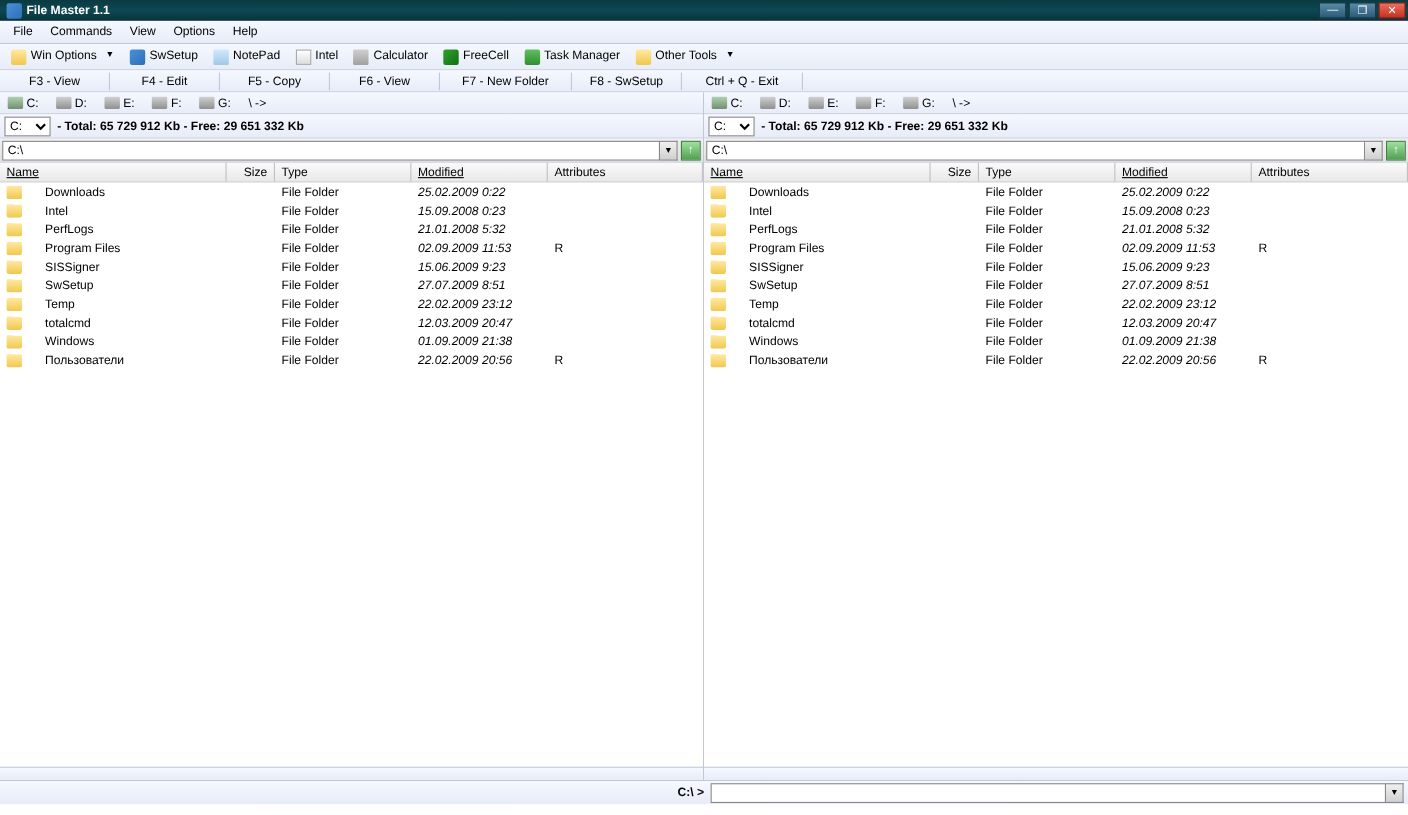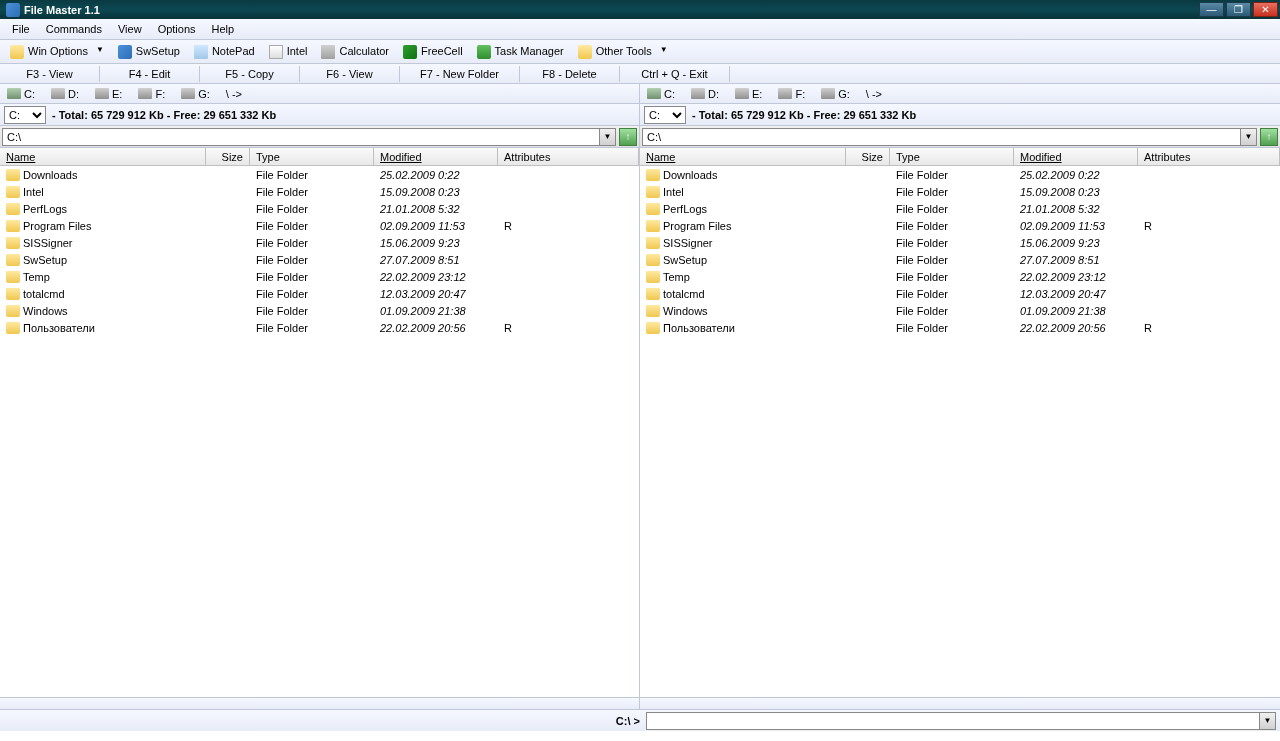--- a/index.html
+++ b/index.html
@@ -54,21 +54,21 @@
 .file-header .col { border-right: 1px solid #c0c0c0; padding: 2px 6px; display: flex; align-items: center; }
 .col-name { flex: 0 0 206px; text-decoration: underline; }
 .col-size { flex: 0 0 44px; justify-content: flex-end; }
 .col-type { flex: 0 0 124px; }
 .col-mod { flex: 0 0 124px; text-decoration: underline; }
 .col-attr { flex: 1; }
 
 .file-list { flex: 1; overflow: auto; background: #fff; }
 .file-row { height: 17px; display: flex; align-items: center; }
 .file-row .cell { padding: 0 6px; overflow: hidden; white-space: nowrap; }
-.cell-name { flex: 0 0 206px; display: flex; align-items: center; gap: 3px; }
+.cell-name { flex: 0 0 206px; display: flex; align-items: center; gap: 21px; }
 .cell-size { flex: 0 0 44px; text-align: right; }
 .cell-type { flex: 0 0 124px; }
 .cell-mod { flex: 0 0 124px; font-style: italic; }
 .cell-attr { flex: 1; }
 .folder-icon { width: 14px; height: 12px; background: linear-gradient(to bottom,#ffe9a0,#f0c850); border-radius: 1px 1px 2px 2px; display: inline-block; position: relative; }
 .folder-icon::before { content: ""; position: absolute; top: -2px; left: 0; width: 6px; height: 2px; background: #f0c850; border-radius: 1px 1px 0 0; }
 
 .status-area { height: 12px; background: linear-gradient(to bottom,#f5f8ff,#e8ecf8); border-top: 1px solid #c0c8d8; }
 
 .cmdbar { height: 22px; background: linear-gradient(to bottom,#f5f8ff,#e8ecf8); border-top: 1px solid #c0c8d8; display: flex; align-items: center; padding: 0 4px; }
@@ -133,21 +133,21 @@
       <span class="dropdown-arrow">▼</span>
     </div>
 </div>
 
 <div class="fkeybar">
   <div class="fkey-btn" style="width:100px">F3 - View</div>
   <div class="fkey-btn" style="width:100px">F4 - Edit</div>
   <div class="fkey-btn" style="width:100px">F5 - Copy</div>
   <div class="fkey-btn" style="width:100px">F6 - View</div>
   <div class="fkey-btn" style="width:120px">F7 - New Folder</div>
-  <div class="fkey-btn" style="width:100px">F8 - Delete</div>
+  <div class="fkey-btn" style="width:100px">F8 - SwSetup</div>
   <div class="fkey-btn" style="width:110px">Ctrl + Q - Exit</div>
 </div>
 
 <div class="panels">
 
   <div class="panel">
     <div class="drivebar">
       <div class="drive-btn">
           <span class="drive-icon hdd"></span>
           <span>C:</span>

